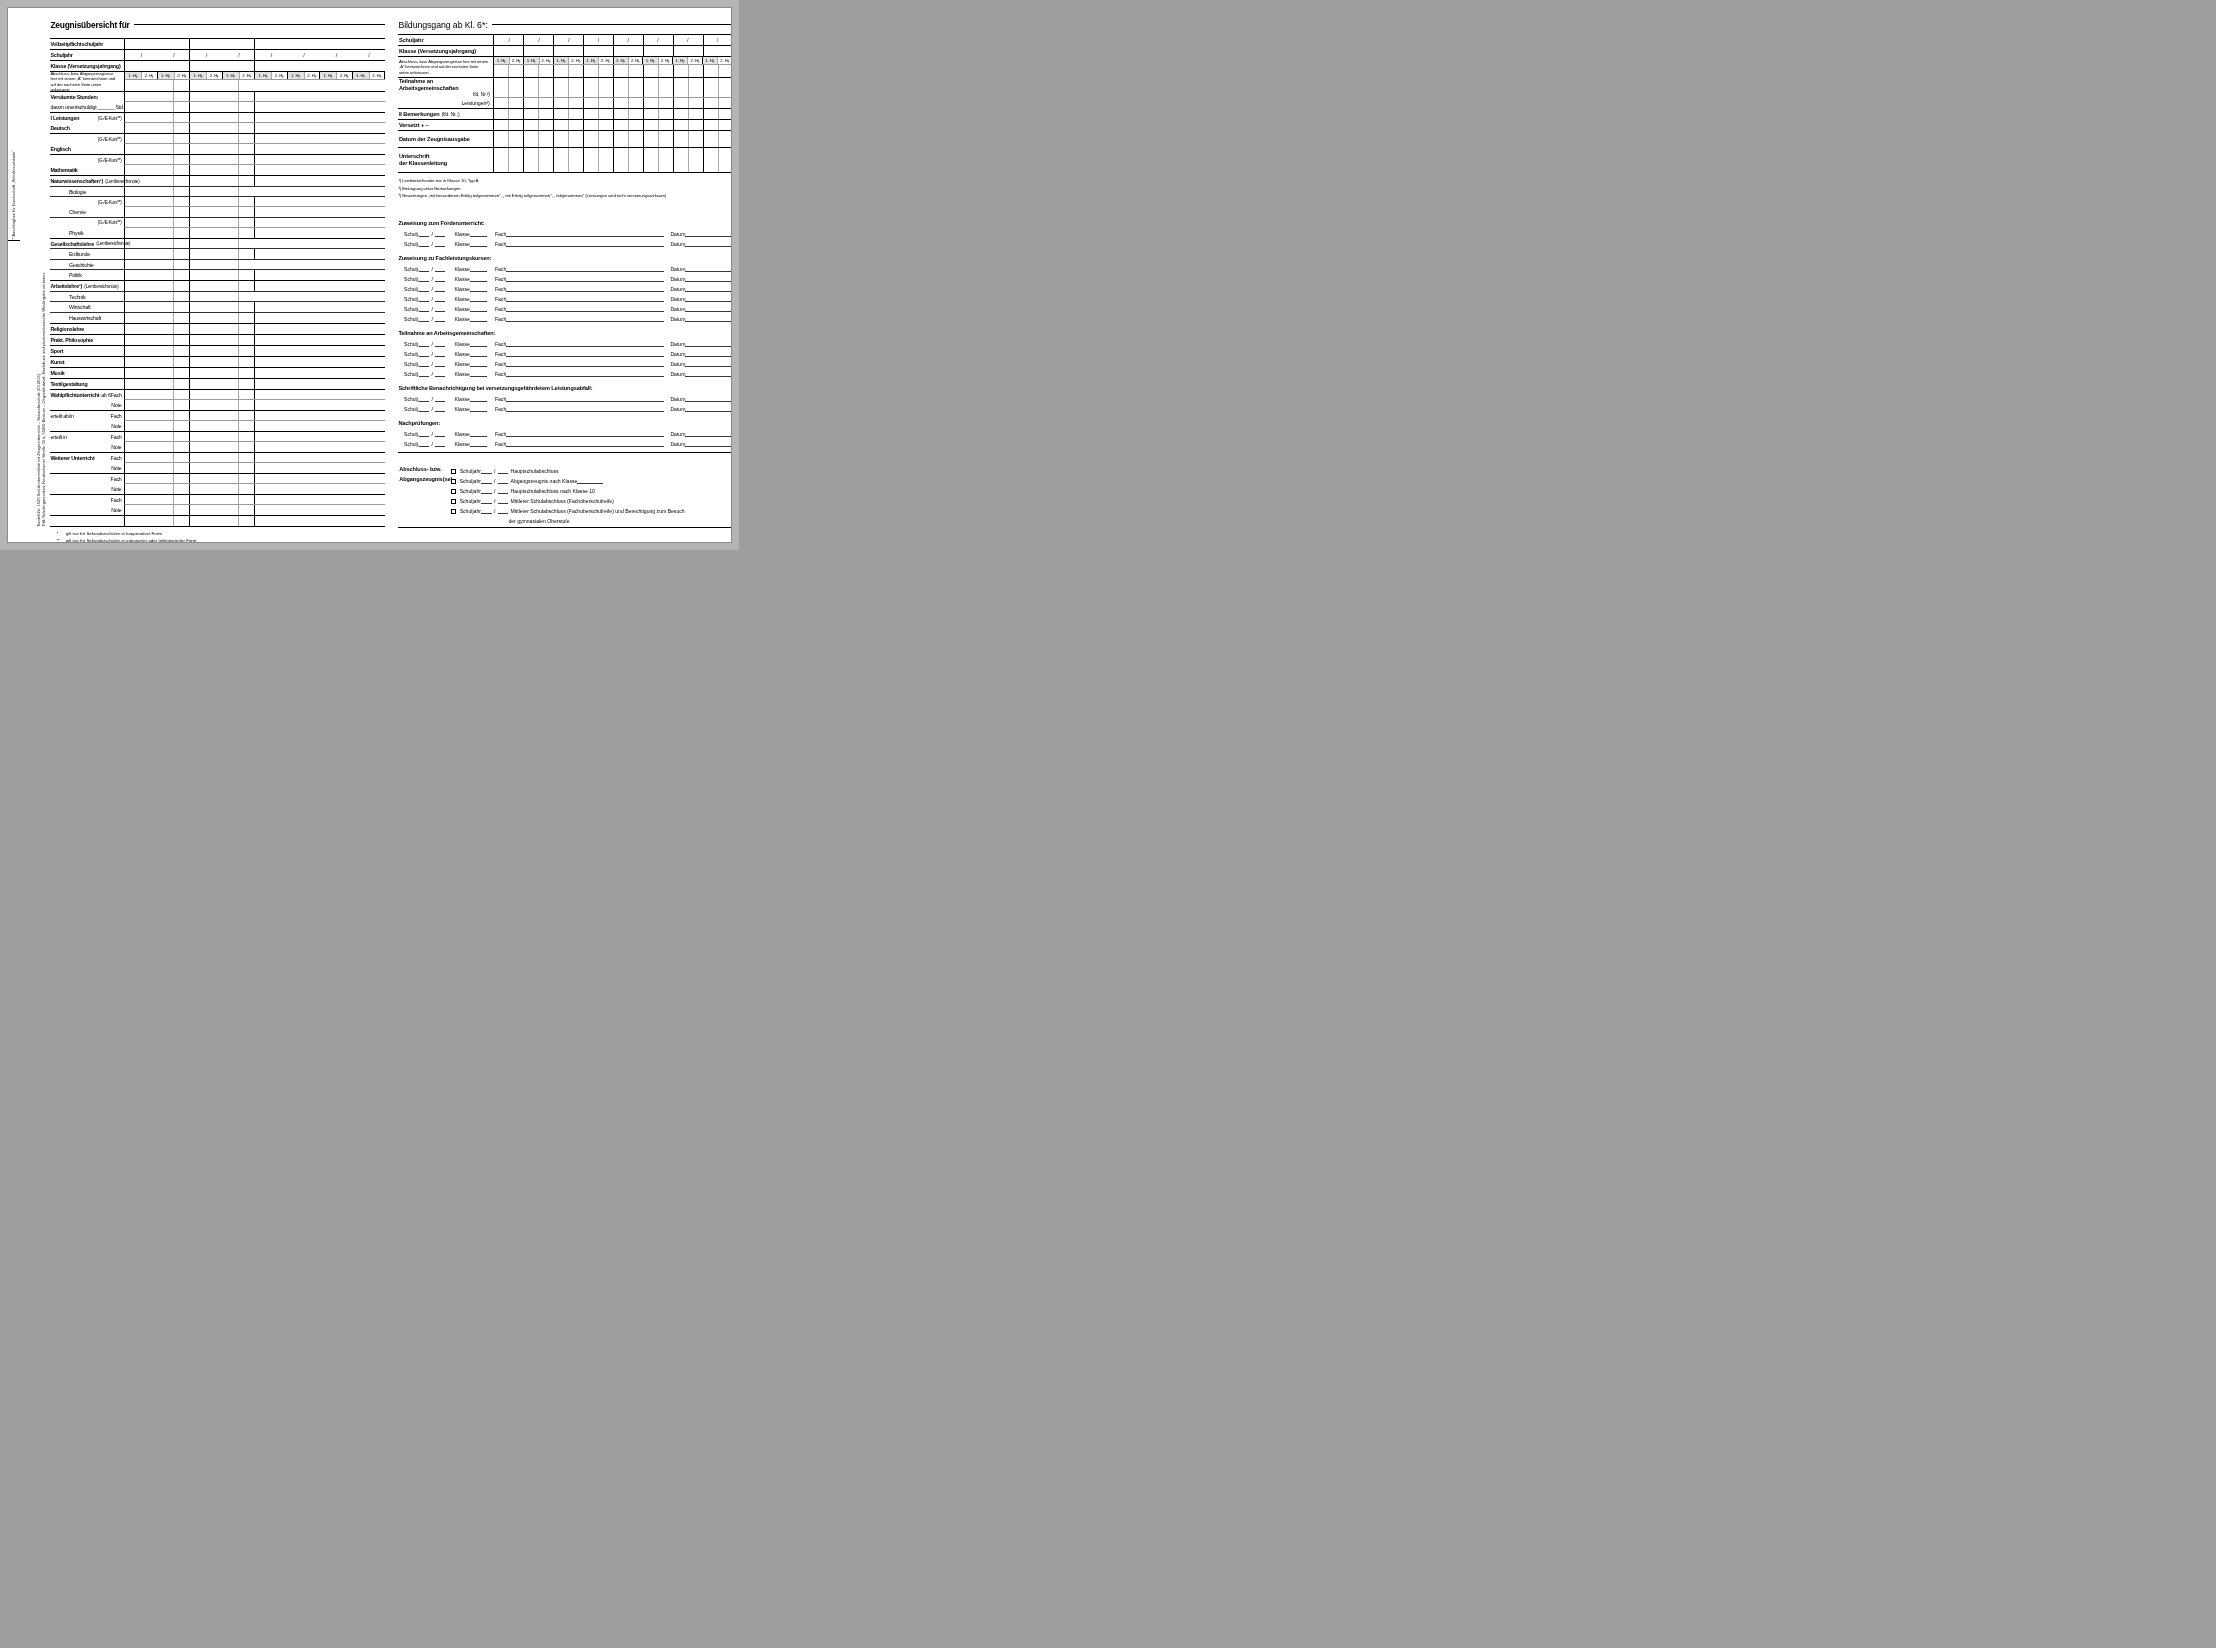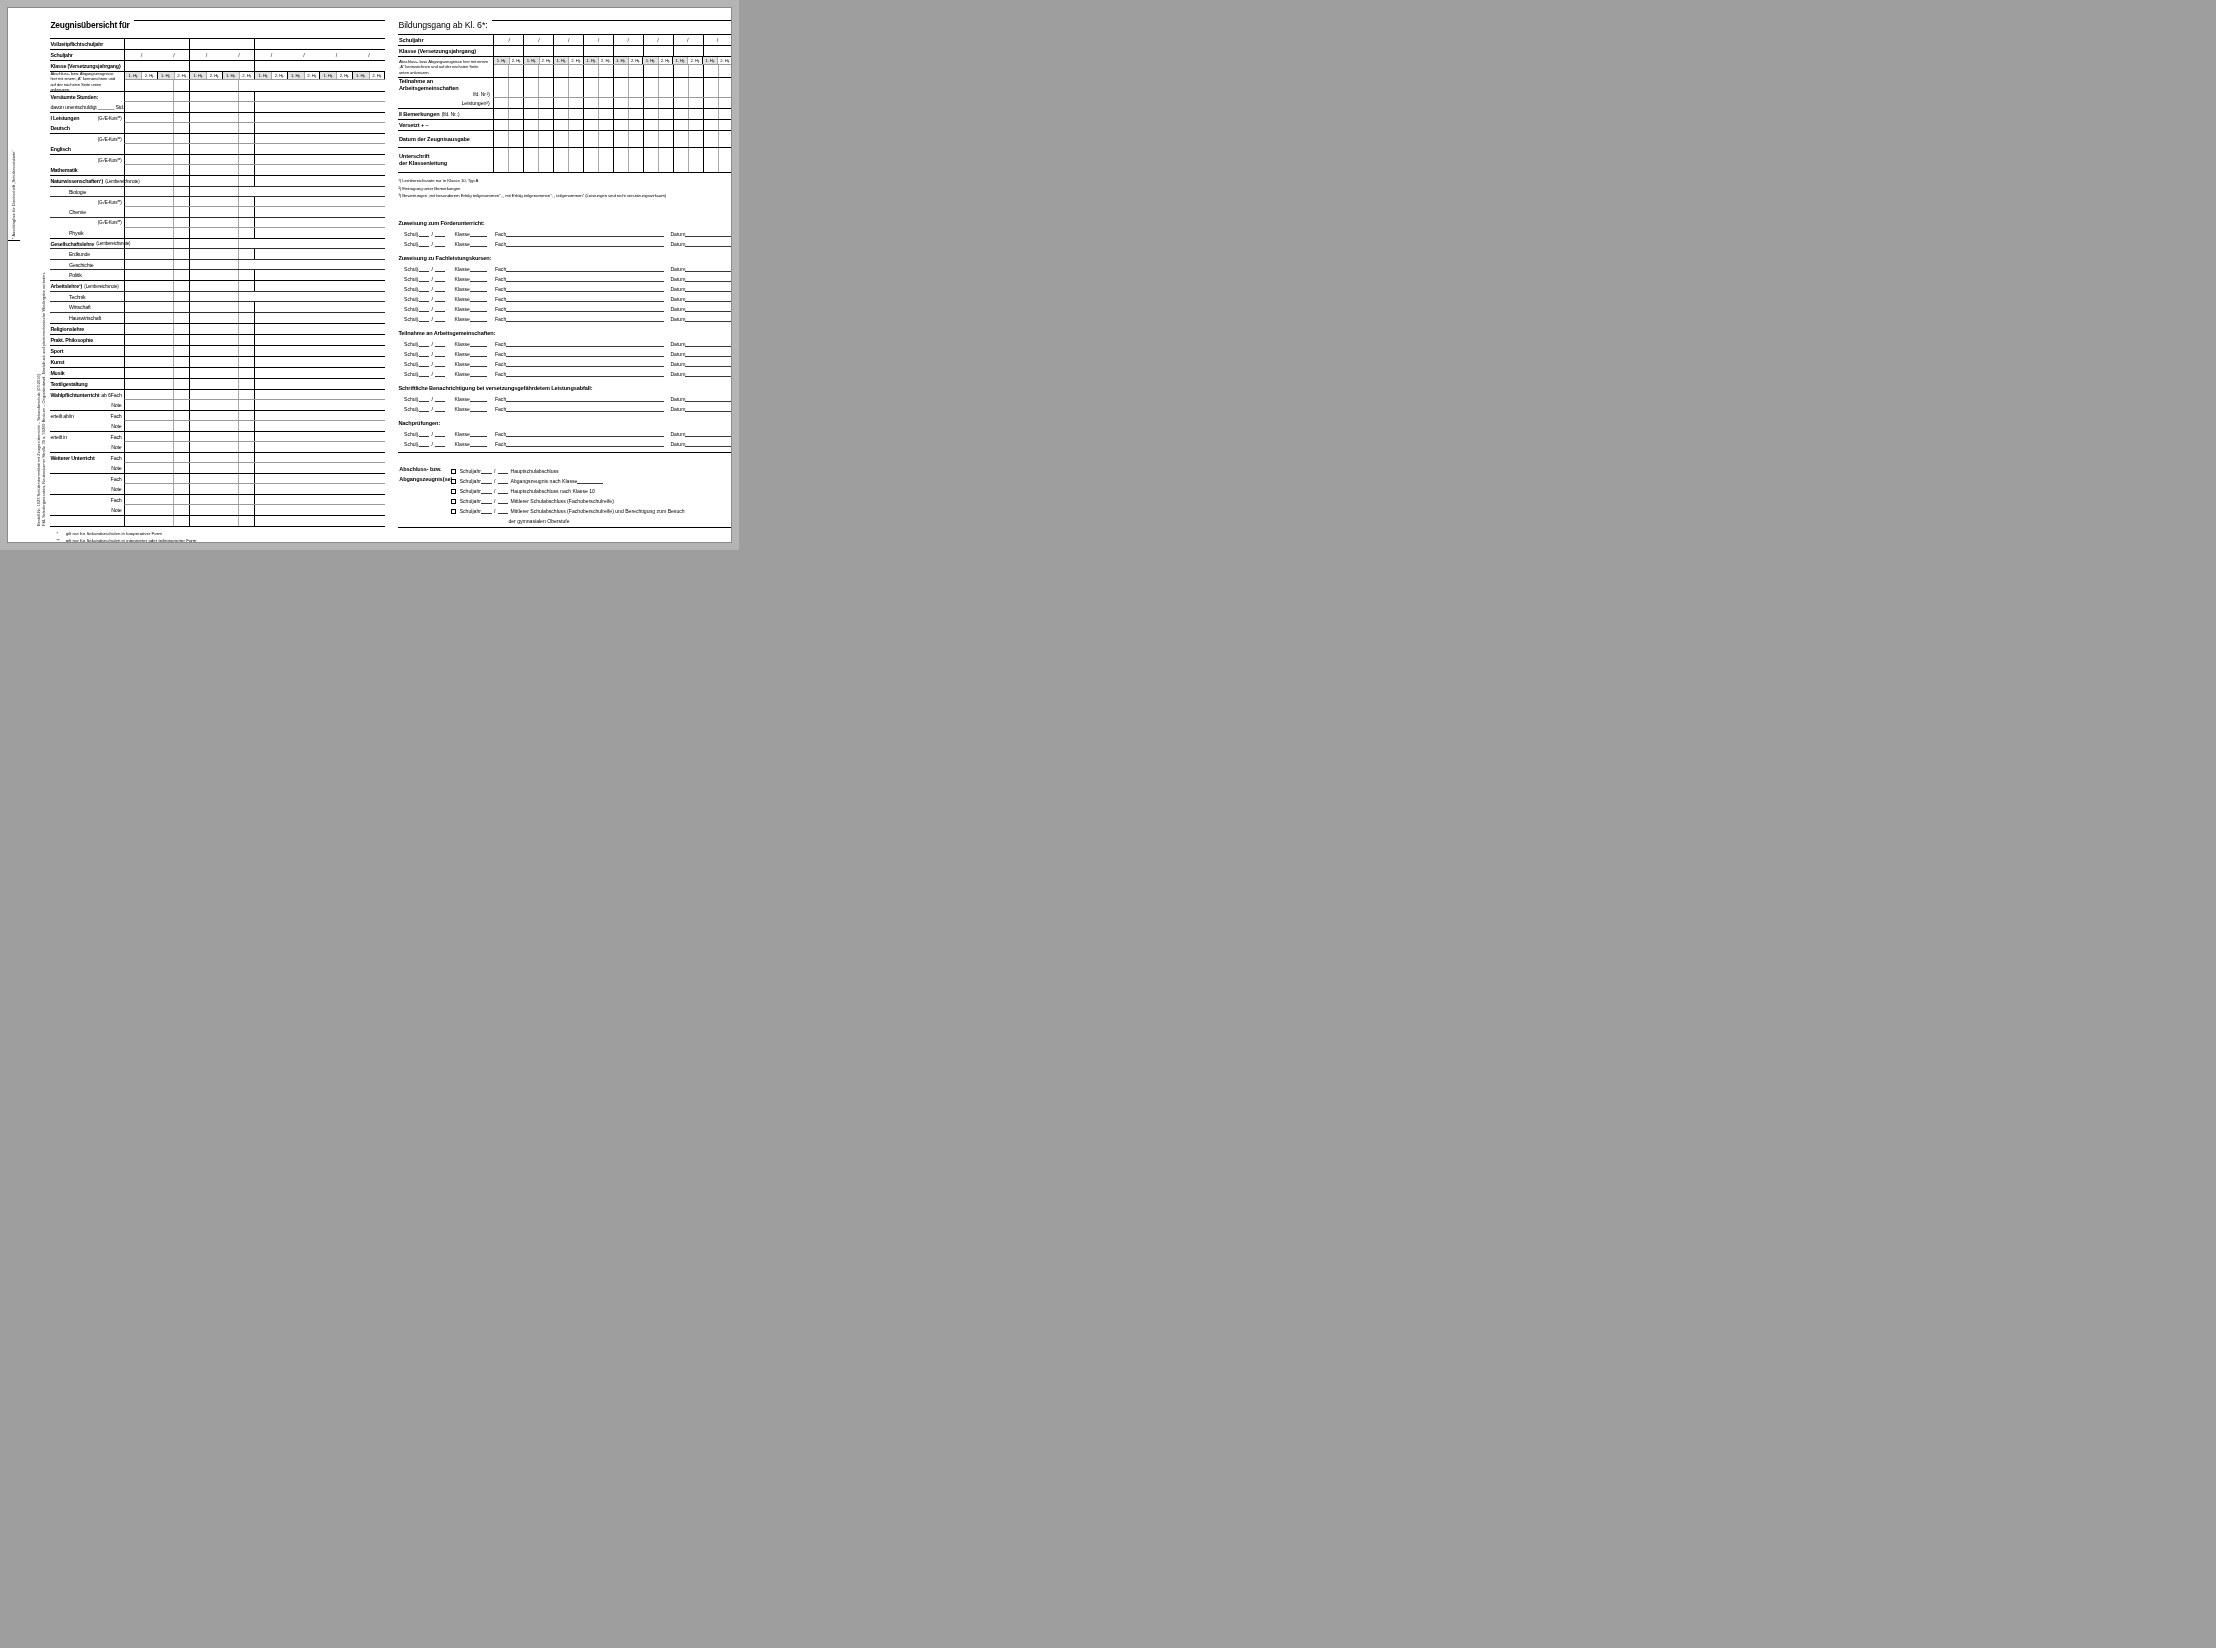--- a/index.html
+++ b/index.html
@@ -1,21 +1,21 @@
 <!DOCTYPE html>
 <html style="font-size:7.4px"><head>
 <meta charset="utf-8">
 <style>
   *{box-sizing:border-box;margin:0;padding:0}
   body{font-family:"Liberation Sans",sans-serif;background:#9e9e9e;color:#000}
   .canvas{position:relative;width:739px;height:550px;background:#b4b4b4}
   .page{position:absolute;inset:7.4px;background:#fff;border:0.5px solid #8a8a8a;overflow:hidden}
 
   
-  .title{position:absolute;display:flex;align-items:flex-start;white-space:nowrap}
+  .title{position:absolute;display:flex;align-items:center;white-space:nowrap}
   .ltitle{left:42px;top:11.6px;width:335px;font-size:8.4px;font-weight:700;letter-spacing:-0.2px}
   .rtitle{left:390px;top:11.6px;width:334px;font-size:8.8px;font-weight:400;letter-spacing:-0.1px}
   .tfill{flex:1;border-bottom:0.9px solid #000;height:0;margin:0 0 1.4px 4.2px}
 
   
   .tbl{position:absolute;background:#fff}
   .lt{left:42px;top:30px;width:335px;border-top:0.9px solid #000;border-bottom:1.9px solid #000}
   .rt{left:390px;top:26px;width:334px;border-top:0.9px solid #000;border-bottom:1.4px solid #000}
   .trow{display:flex;position:relative}
   .lt .trow{height:10px}

